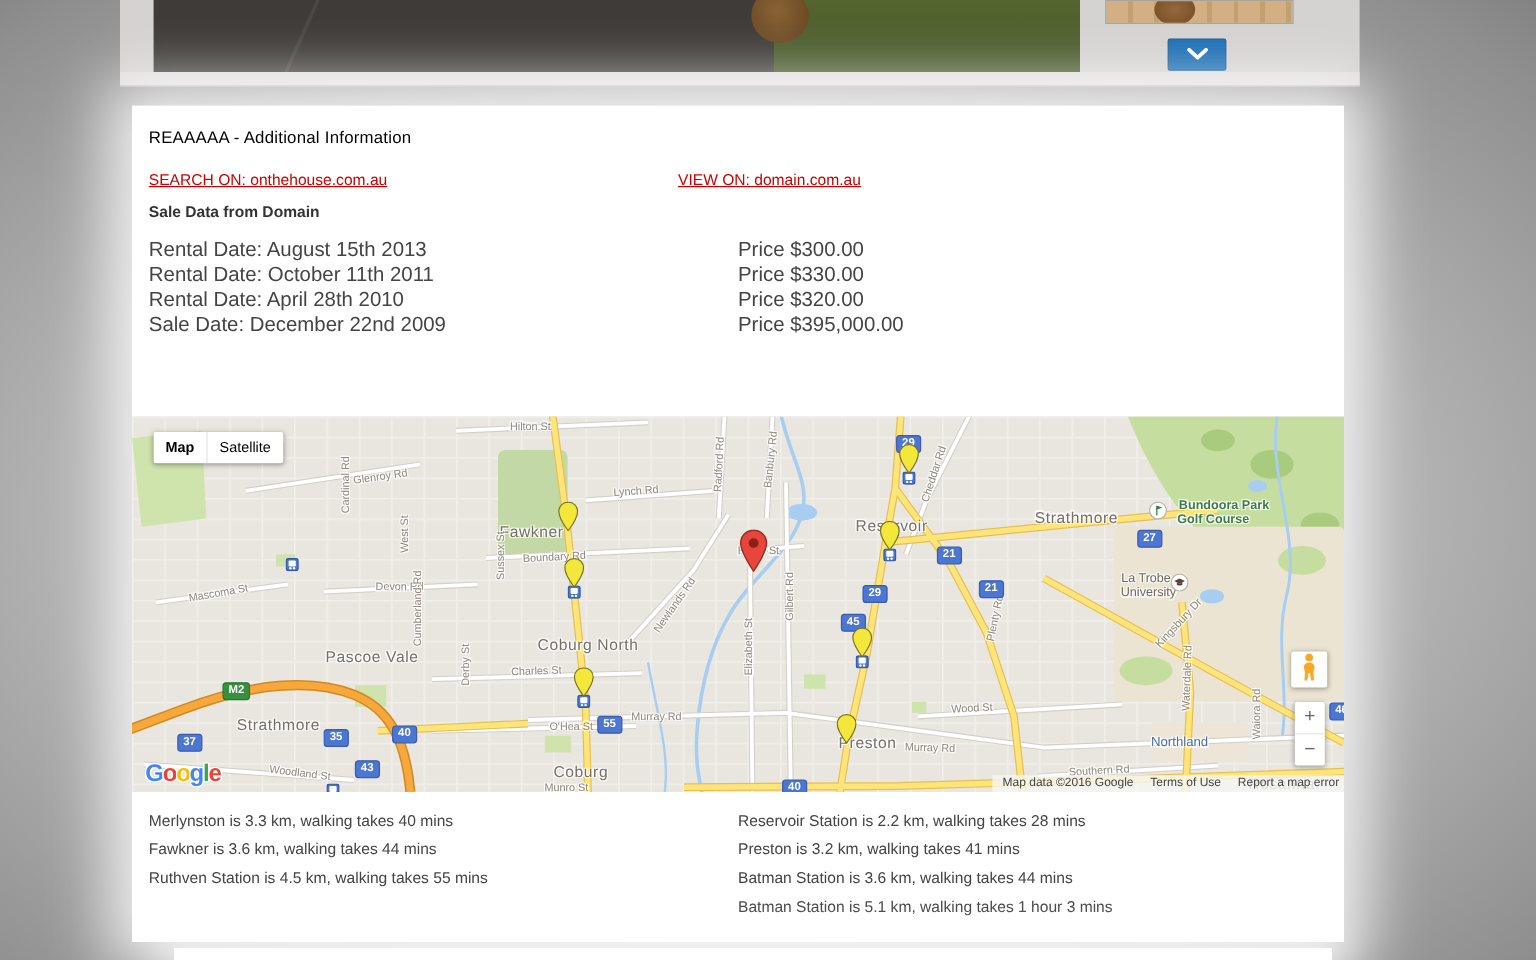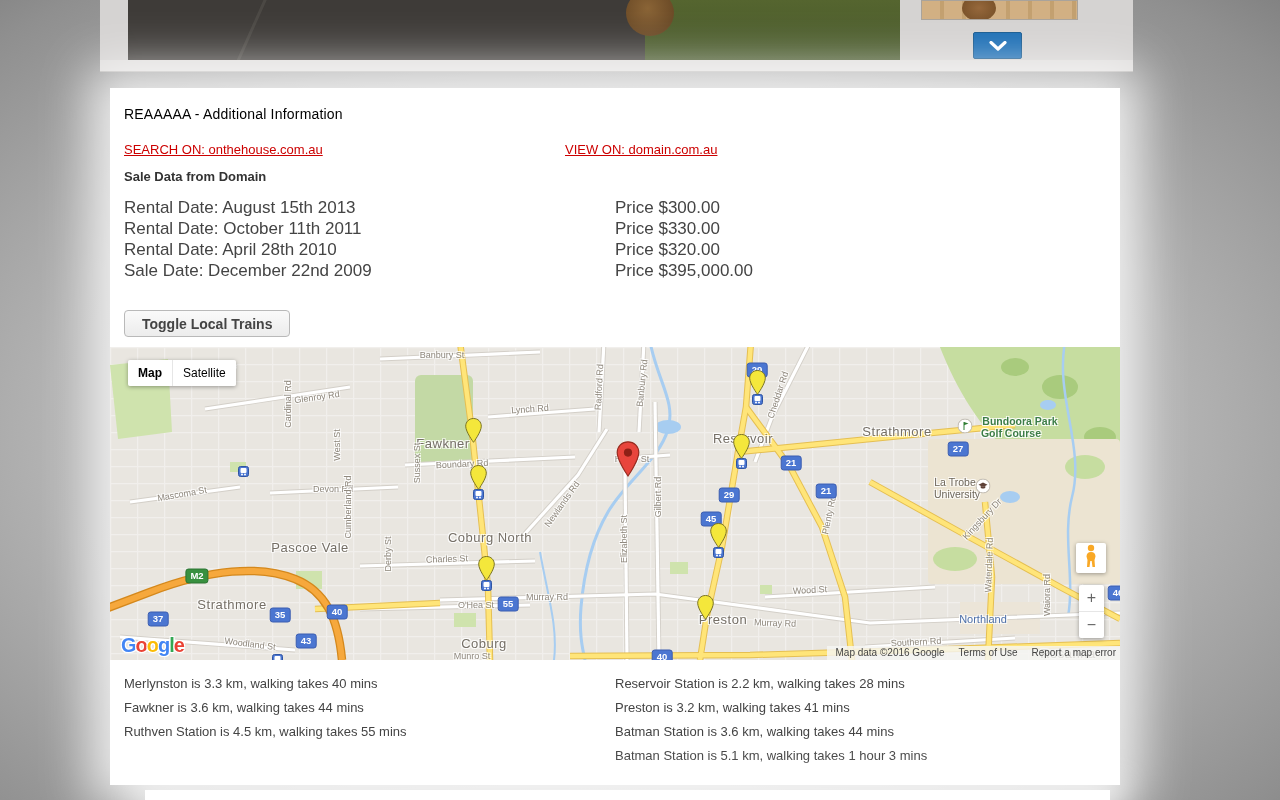--- a/index.html
+++ b/index.html
@@ -99,21 +99,20 @@
     <div class="panel-title">REAAAAA - Additional Information</div>
     <a class="link l1">SEARCH ON: onthehouse.com.au</a>
     <a class="link l2">VIEW ON: domain.com.au</a>
     <div class="sale-heading">Sale Data from Domain</div>
     <div class="sale-rows">
         <div class="sale-row"><span>Rental Date: August 15th 2013</span><span class="price">Price $300.00</span></div>
         <div class="sale-row"><span>Rental Date: October 11th 2011</span><span class="price">Price $330.00</span></div>
         <div class="sale-row"><span>Rental Date: April 28th 2010</span><span class="price">Price $320.00</span></div>
         <div class="sale-row"><span>Sale Date: December 22nd 2009</span><span class="price">Price $395,000.00</span></div>
       </div>
-    <button class="toggle-btn">Toggle Local Trains</button>
 
     <div class="map">
       <svg class="base" width="1010" height="313" viewBox="0 0 1010 313">
         <defs>
           <pattern id="blocks" width="27" height="17" patternUnits="userSpaceOnUse">
             <path d="M0 0.5 H27 M0.5 0 V17" stroke="#ffffff" stroke-width="1.5" fill="none" opacity="0.75"></path>
           </pattern>
         </defs>
         <rect x="0" y="0" width="1010" height="313" fill="#e9e6e0"></rect>
         <rect x="0" y="0" width="1010" height="313" fill="url(#blocks)" opacity="0.5"></rect>
@@ -217,21 +216,21 @@
           <span class="lbl p" style="left: 374px; top: 296px;">Coburg</span>
           <span class="lbl p" style="left: 633px; top: 91px;">Reservoir</span>
           <span class="lbl p" style="left: 613px; top: 272px;">Preston</span>
           <span class="lbl p" style="left: 787px; top: 84px;">Strathmore</span>
           <span class="lbl p" style="left: 958px; top: 306px;">Rosanna</span>
           <span class="lbl b" style="left: 873px; top: 272px;">Northland</span>
           <span class="lbl g" style="left: 910px; top: 74px;">Bundoora Park</span>
           <span class="lbl g" style="left: 901px; top: 86px;">Golf Course</span>
           <span class="lbl u" style="left: 845px; top: 135px;">La Trobe</span>
           <span class="lbl u" style="left: 847px; top: 147px;">University</span>
-          <span class="lbl r" style="left: 332px; top: 8px;">Banbury St</span>
+          <span class="lbl r" style="left: 332px; top: 8px;">Hilton St</span>
           <span class="lbl r" style="left: 207px; top: 50px; transform: translate(-50%, -50%) rotate(-8deg);">Glenroy Rd</span>
           <span class="lbl r" style="left: 178px; top: 57px; transform: translate(-50%, -50%) rotate(-90deg);">Cardinal Rd</span>
           <span class="lbl r" style="left: 420px; top: 62px; transform: translate(-50%, -50%) rotate(-4deg);">Lynch Rd</span>
           <span class="lbl r" style="left: 489px; top: 40px; transform: translate(-50%, -50%) rotate(-87deg);">Radford Rd</span>
           <span class="lbl r" style="left: 532px; top: 36px; transform: translate(-50%, -50%) rotate(-84deg);">Banbury Rd</span>
           <span class="lbl r" style="left: 352px; top: 117px; transform: translate(-50%, -50%) rotate(-3deg);">Boundary Rd</span>
           <span class="lbl r" style="left: 452px; top: 157px; transform: translate(-50%, -50%) rotate(-55deg);">Newlands Rd</span>
           <span class="lbl r" style="left: 223px; top: 142px;">Devon Rd</span>
           <span class="lbl r" style="left: 227px; top: 98px; transform: translate(-50%, -50%) rotate(-90deg);">West St</span>
           <span class="lbl r" style="left: 307px; top: 116px; transform: translate(-50%, -50%) rotate(-90deg);">Sussex St</span>

